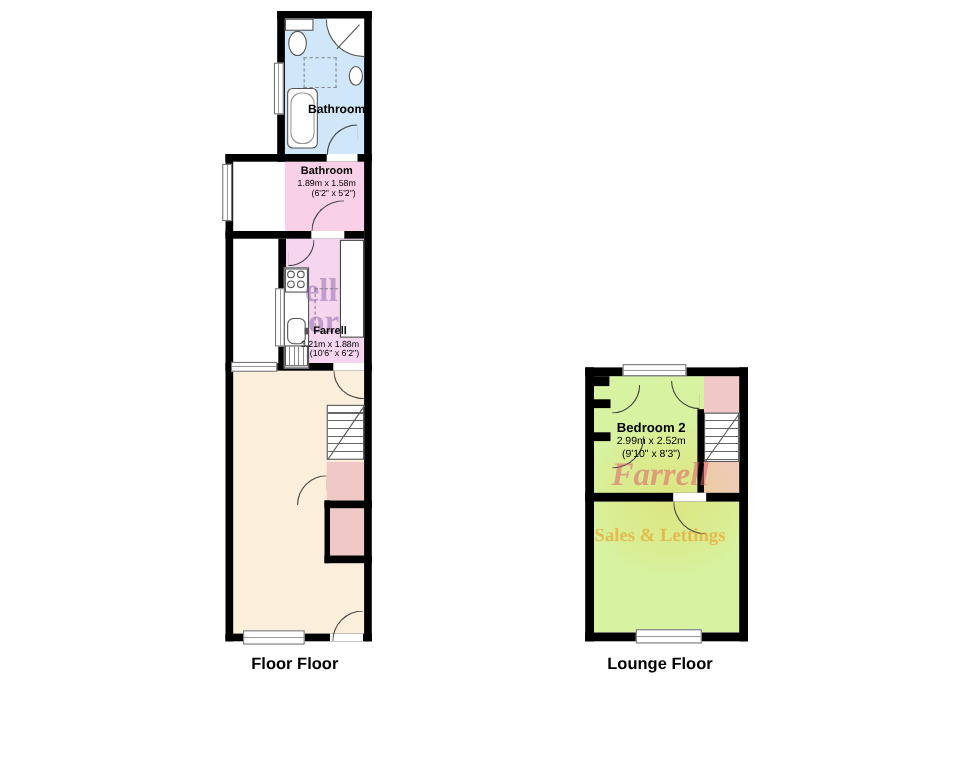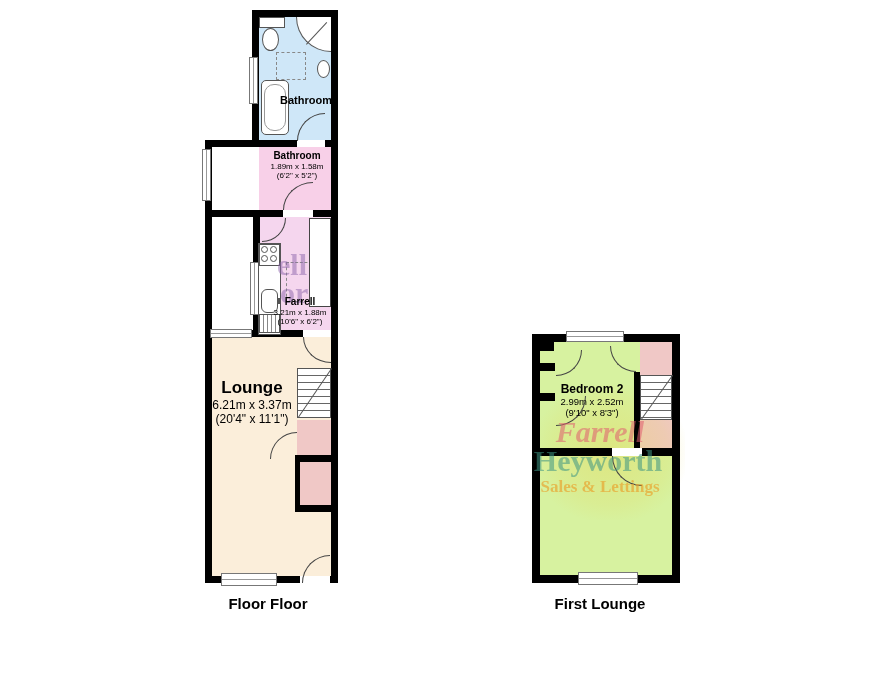--- a/index.html
+++ b/index.html
@@ -33,21 +33,21 @@
           background-image:repeating-linear-gradient(180deg,transparent 0 6px,#666 6px 7px);}
   .diag{height:1px;background:#555;transform-origin:0 0;}
   .drainer{background-color:#fff;border:1px solid #555;
            background-image:repeating-linear-gradient(90deg,transparent 0 3px,#888 3px 4px);}
   
   .label{position:absolute;transform:translateX(-50%);text-align:center;white-space:nowrap;line-height:1.18;}
   .nm-sm{font-size:10px;font-weight:bold;}
   .nm-bath{font-size:11px;font-weight:bold;}
   .nm-md{font-size:12px;font-weight:bold;}
   .nm-lg{font-size:17px;font-weight:bold;}
-  .dm-sm{font-size:8px;}
+  .dm-sm{font-size:8px;text-align:right;}
   .dm-md{font-size:9.5px;}
   .dm-lg{font-size:12px;}
   .floor-title{font-size:15px;font-weight:bold;}
   
   .wm{position:absolute;transform:translateX(-50%);font-family:"Liberation Serif",serif;
       font-weight:bold;white-space:nowrap;}
   .wm-frag{position:absolute;font-family:"Liberation Serif",serif;font-weight:bold;
            color:rgba(140,100,170,0.5);font-size:30px;line-height:1;}
   .wm-glow{background:radial-gradient(ellipse at center,rgba(228,215,90,0.45) 0%,rgba(228,215,90,0.18) 55%,transparent 75%);}
 </style>
@@ -127,25 +127,20 @@
   <div class="label" style="left:297px;top:150px;">
     <div class="nm-sm">Bathroom</div>
     <div class="dm-sm">1.89m x 1.58m</div>
     <div class="dm-sm">(6'2" x 5'2")</div>
   </div>
   <div class="label" style="left:300px;top:296px;">
     <div class="nm-sm">Farrell</div>
     <div class="dm-sm">3.21m x 1.88m</div>
     <div class="dm-sm">(10'6" x 6'2")</div>
   </div>
-  <div class="label" style="left:252px;top:378px;">
-    <div class="nm-lg">Lounge</div>
-    <div class="dm-lg">6.21m x 3.37m</div>
-    <div class="dm-lg">(20'4" x 11'1")</div>
-  </div>
   <div class="label floor-title" style="left:268px;top:595px;">Floor Floor</div>
 </div>
 
 <div class="abs" style="left:440px;top:0;width:446px;height:691px;">
 
   <div class="abs green" style="left:100px;top:342px;width:100px;height:106px;"></div>
   <div class="abs salmon" style="left:200px;top:342px;width:32px;height:106px;"></div>
   <div class="abs green" style="left:100px;top:456px;width:132px;height:119px;"></div>
 
   <div class="abs wm-glow" style="left:95px;top:385px;width:150px;height:135px;"></div>
@@ -167,22 +162,21 @@
 
   <div class="abs stairs" style="left:200px;top:375px;width:32px;height:45px;"></div>
   <div class="abs diag" style="left:201px;top:419px;width:54px;transform:rotate(-54.6deg);"></div>
 
   <div class="abs arc arc-bl" style="left:170px;top:346px;width:26px;height:26px;"></div>
   <div class="abs arc arc-br" style="left:116px;top:350px;width:26px;height:26px;"></div>
   <div class="abs arc arc-br" style="left:116px;top:396px;width:30px;height:30px;"></div>
   <div class="abs arc arc-bl" style="left:172px;top:456px;width:30px;height:30px;"></div>
 
   <div class="wm" style="left:160px;top:415px;font-size:30px;color:rgba(224,92,112,0.55);font-style:italic;">Farrell</div>
-  <div class="wm" style="left:158px;top:444px;font-size:30px;color:rgba(62,150,132,0.55);">Heyworth</div>
   <div class="wm" style="left:160px;top:477px;font-size:17px;color:rgba(234,160,42,0.65);">Sales &amp; Lettings</div>
 
   <div class="label" style="left:152px;top:382px;">
     <div class="nm-md">Bedroom 2</div>
     <div class="dm-md">2.99m x 2.52m</div>
     <div class="dm-md">(9'10" x 8'3")</div>
   </div>
-  <div class="label floor-title" style="left:160px;top:595px;">First Lounge</div>
+  <div class="label floor-title" style="left:160px;top:595px;">Lounge Floor</div>
 </div>
 
 </body></html>

